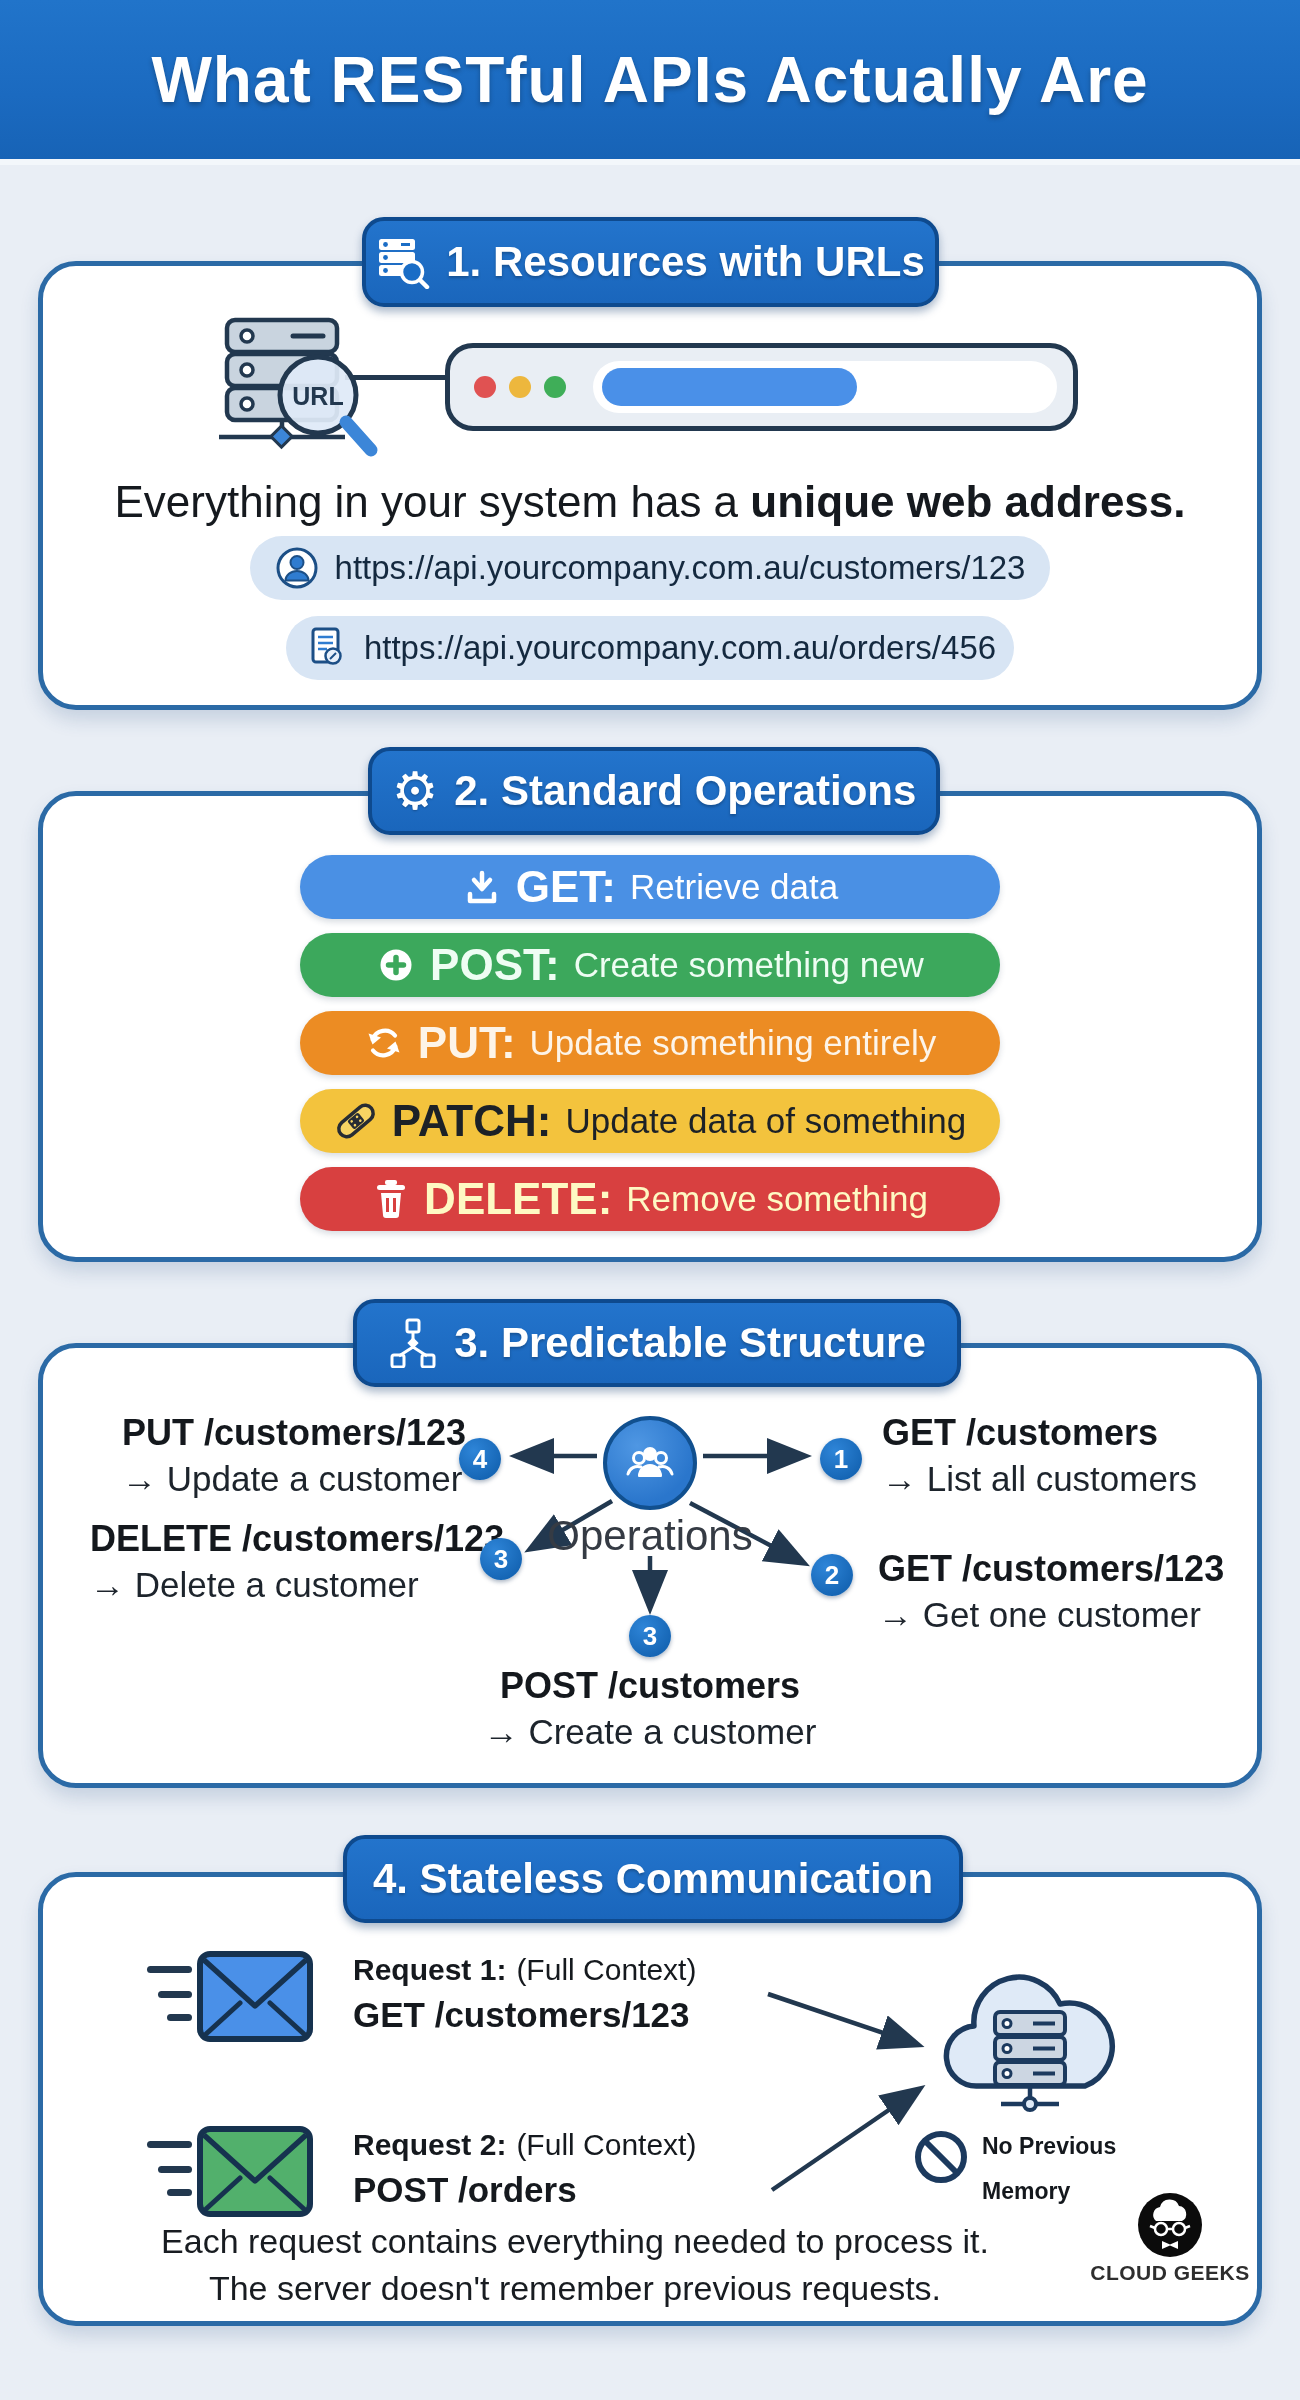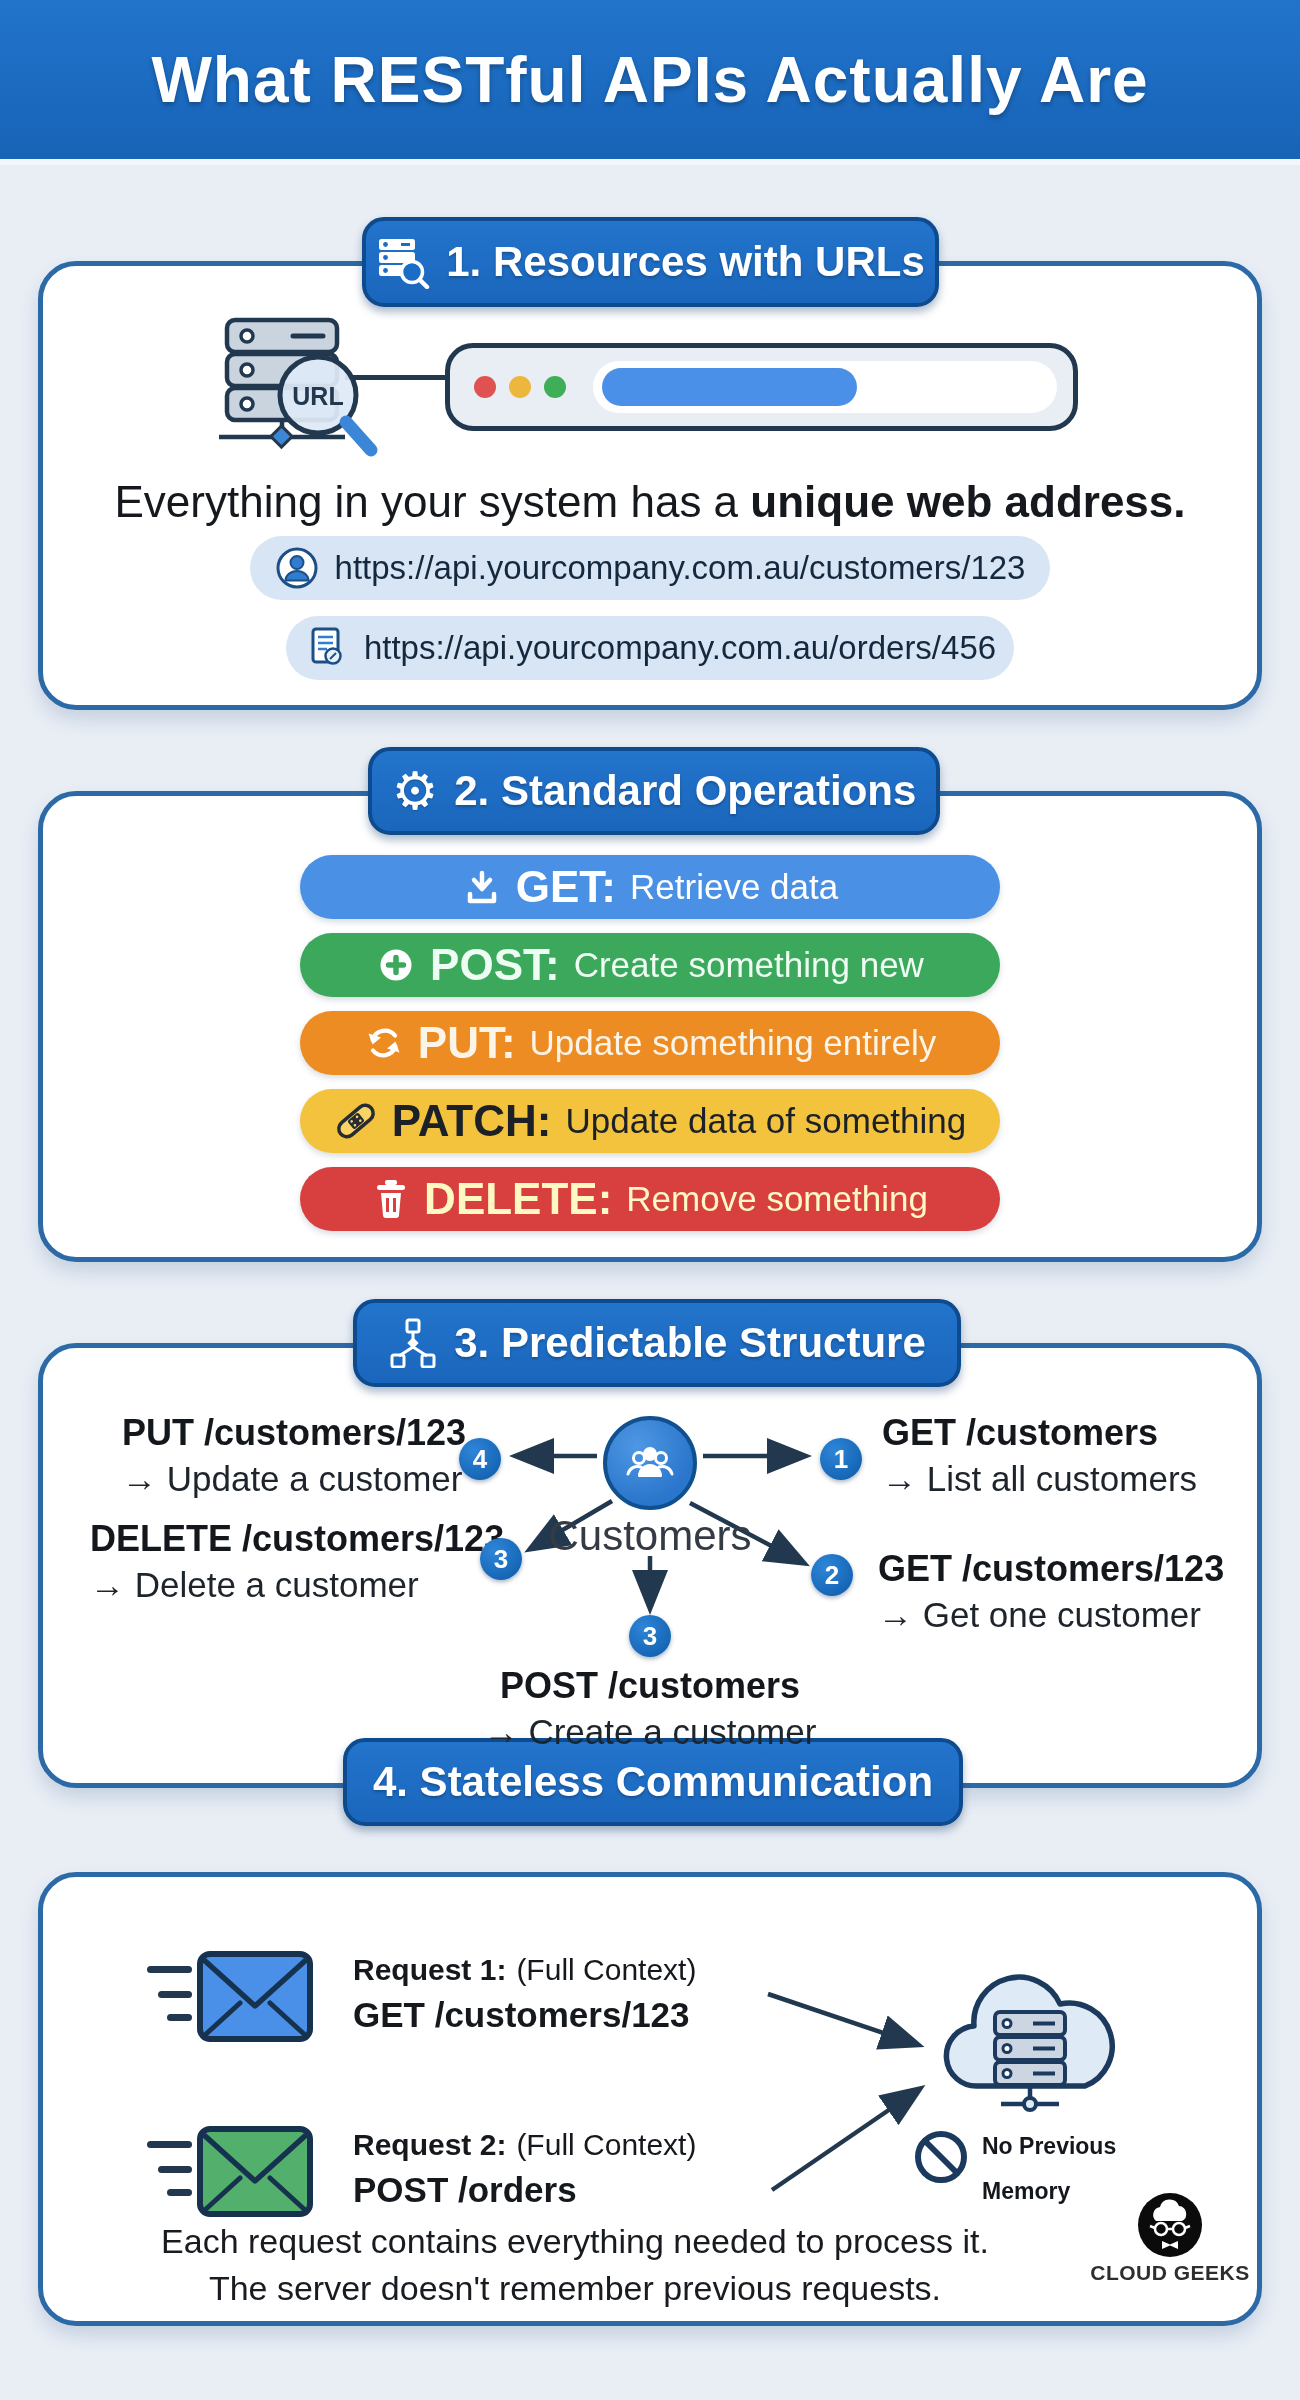--- a/index.html
+++ b/index.html
@@ -39,21 +39,21 @@
     display:flex; align-items:center; justify-content:center; gap:16px;
     box-shadow:0 5px 9px rgba(15,55,105,.35);
   }
   .sec-pill .t {
     color:#fff; font-size:42px; font-weight:bold; white-space:nowrap;
     text-shadow:0 2px 3px rgba(0,0,0,.25);
   }
   .pill1 { left:362px; top:217px; width:577px; height:90px; }
   .pill2 { left:368px; top:747px; width:572px; height:88px; }
   .pill3 { left:353px; top:1299px; width:608px; height:88px; }
-  .pill4 { left:343px; top:1738px; width:620px; height:88px; }
+  .pill4 { left:343px; top:1835px; width:620px; height:88px; }
   .gear-glyph { font-family:"DejaVu Sans", sans-serif; font-size:52px; color:#fff; line-height:1;
     text-shadow:0 1px 2px rgba(0,0,0,.25); }
   .svg-abs { position:absolute; z-index:6; }
   
   .connector { position:absolute; left:345px; top:375px; width:103px; height:5px; background:#22384f; z-index:5; }
   .browser {
     position:absolute; left:445px; top:343px; width:633px; height:88px; z-index:6;
     background:#e9eef4; border:5px solid #22384f; border-radius:28px;
     display:flex; align-items:center; padding-left:24px;
   }
@@ -300,21 +300,21 @@
   <div class="hub-circle">
     <svg width="56" height="56" viewBox="0 0 56 56">
       <circle cx="17" cy="23" r="5.5" stroke="#fff" stroke-width="3" fill="none"></circle>
       <circle cx="39" cy="23" r="5.5" stroke="#fff" stroke-width="3" fill="none"></circle>
       <path d="M6 39a10 10 0 0 1 13-7" stroke="#fff" stroke-width="3" fill="none" stroke-linecap="round"></path>
       <path d="M37 32a10 10 0 0 1 13 7" stroke="#fff" stroke-width="3" fill="none" stroke-linecap="round"></path>
       <circle cx="28" cy="19" r="7" fill="#fff"></circle>
       <path d="M17 41a11 11 0 0 1 22 0z" fill="#fff" stroke="#fff" stroke-width="2" stroke-linejoin="round"></path>
     </svg>
   </div>
-  <div class="hub-label">Customers</div>
+  <div class="hub-label">Operations</div>
 
   <div class="badge b1">1</div>
   <div class="badge b2">2</div>
   <div class="badge b3b">3</div>
   <div class="badge b3l">3</div>
   <div class="badge b4">4</div>
 
   <div class="ep ep-get">
     <div class="m">GET /customers</div>
     <div class="d">→ List all customers</div>

